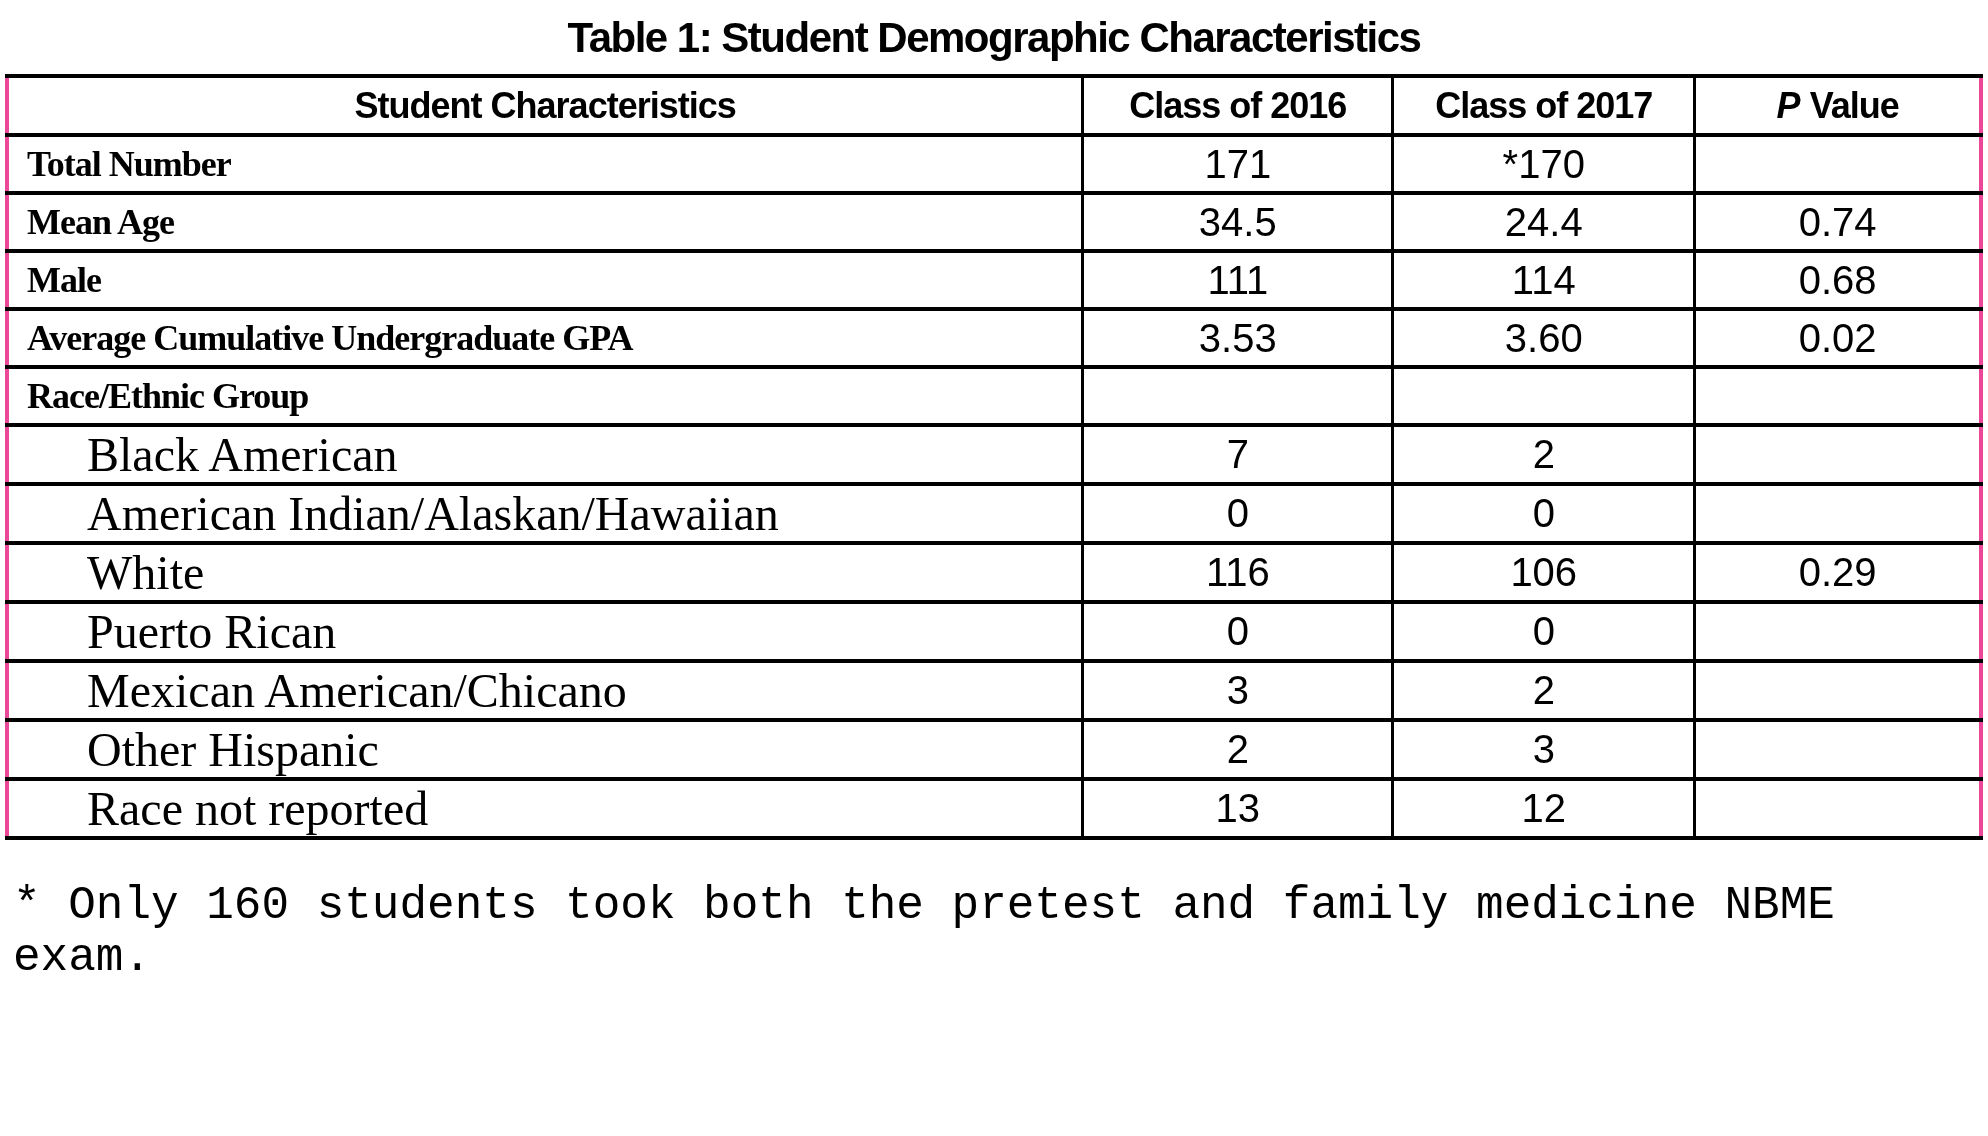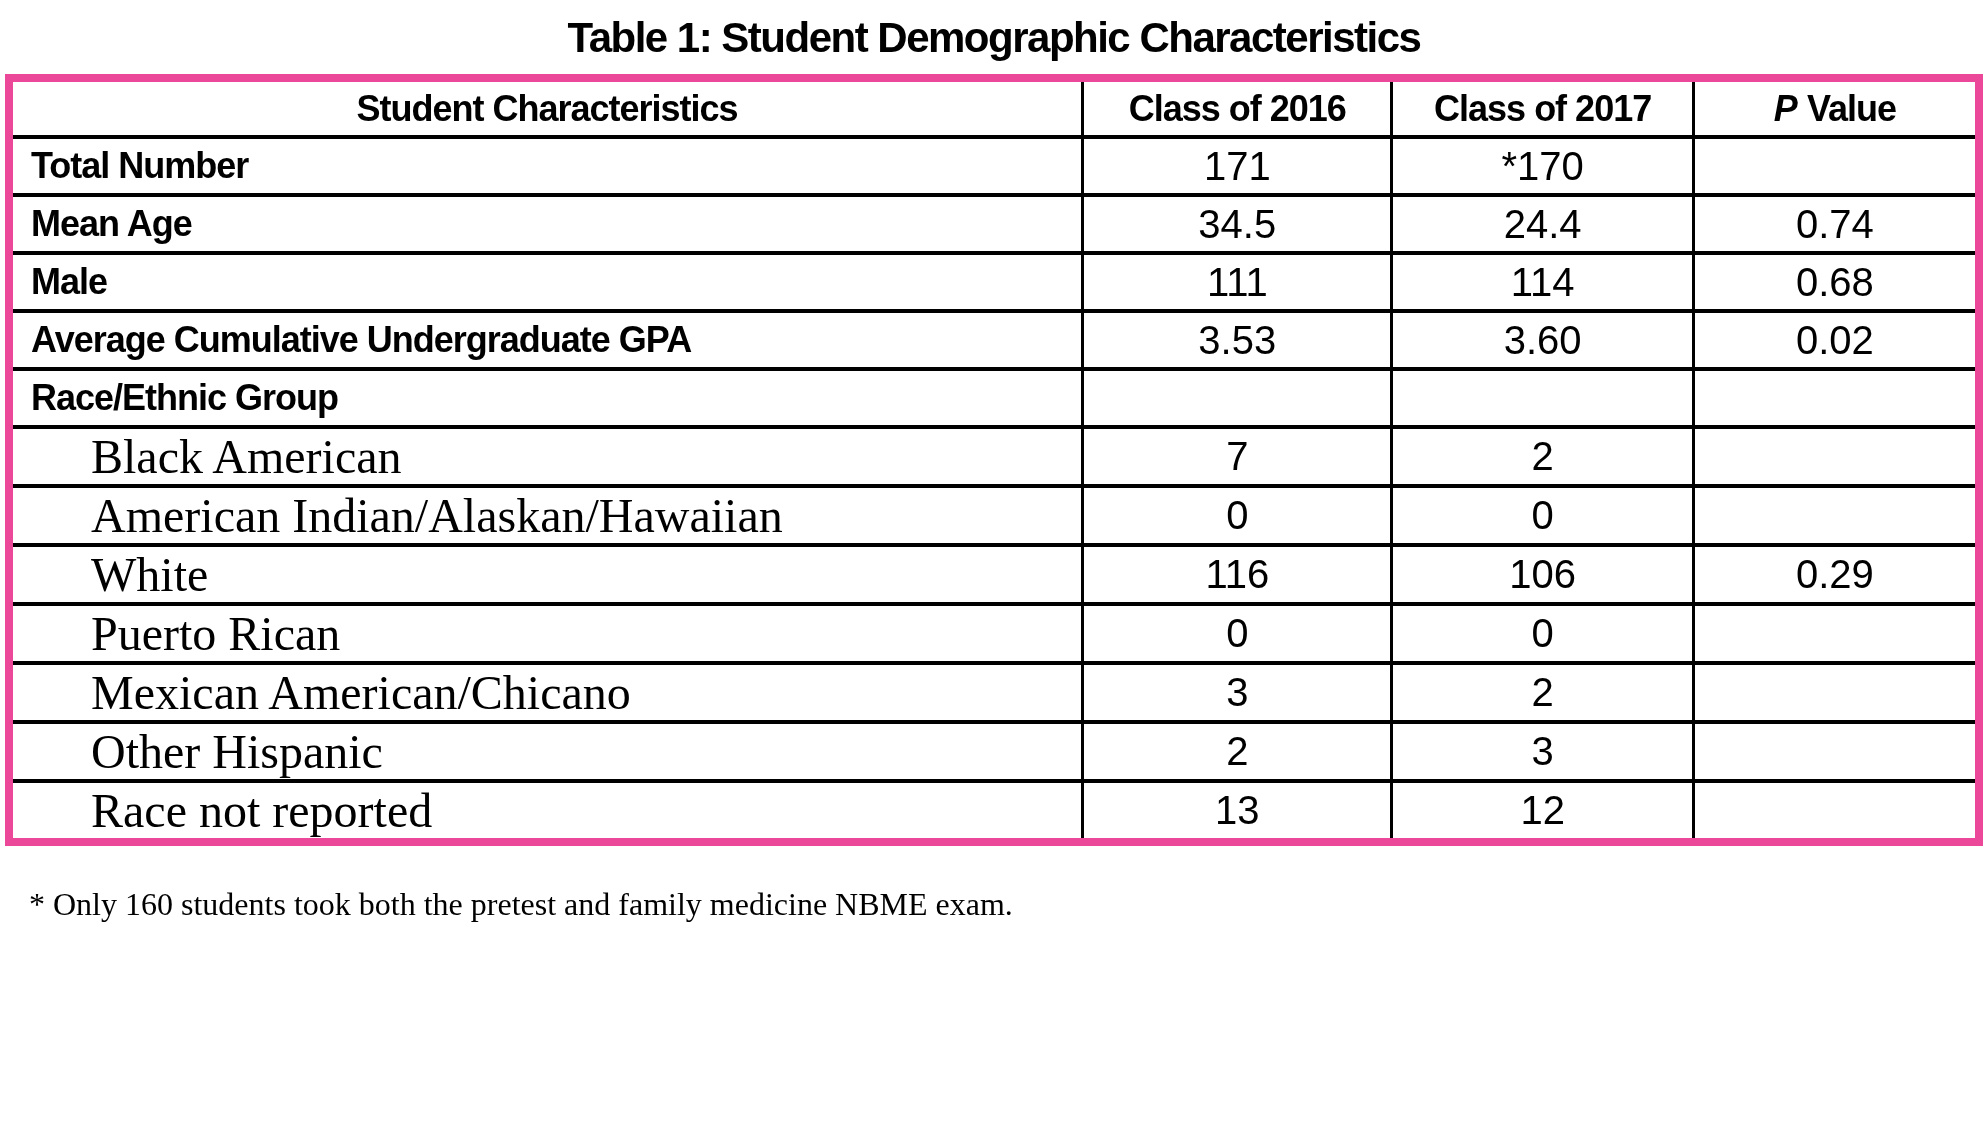--- a/index.html
+++ b/index.html
@@ -23,21 +23,21 @@
     font-family: Liberation Sans, sans-serif;
     font-weight: bold;
     font-size: 42px;
     letter-spacing: -1.5px;
     margin: 6px 0 12px 0;
   }
   table.demo-table {
     width: 100%;
     border-collapse: collapse;
     table-layout: fixed;
-    border: 8px solid #ec4899;
+    border: 4px solid #ec4899;
   }
   col.col-label  { width: 54.5%; }
   col.col-2016   { width: 15.7%; }
   col.col-2017   { width: 15.3%; }
   col.col-pvalue { width: 14.5%; }
   .demo-table th,
   .demo-table td {
     border-left: 3px solid #000000;
     border-right: 3px solid #000000;
     border-top: 4px solid #000000;
@@ -55,46 +55,45 @@
     letter-spacing: -1px;
     text-align: center;
   }
   .demo-table td {
     height: 58px;
   }
   td.c-label {
     text-align: left;
   }
   td.c-label.lbl-bold {
-    font-family: Liberation Sans, sans-serif;
+    font-family: Liberation Serif, serif;
     font-weight: bold;
     font-size: 36px;
     letter-spacing: -1px;
     padding-left: 18px;
     margin-top: 24px;
   }
   td.c-label.lbl-indent {
     font-family: Liberation Serif, serif;
     font-weight: normal;
     font-size: 48px;
     padding-left: 78px;
   }
   td.c-val {
     font-family: Liberation Sans, sans-serif;
     font-size: 40px;
     text-align: center;
   }
   .p-italic { font-style: italic; }
   .p-rest { margin-left: 0.28em; }
   .footnote {
-    font-family: Liberation Serif, serif;
-    font-size: 32px;
+    font-family: Liberation Mono, monospace;
+    font-size: 46px;
     margin-top: 40px;
     padding-left: 8px;
-    margin-left: 16px;
   }
 </style>
 </head>
 <body>
 
 <div class="page">
 
   <div class="table-title">Table 1: Student Demographic Characteristics</div>
 
   <table class="demo-table">

